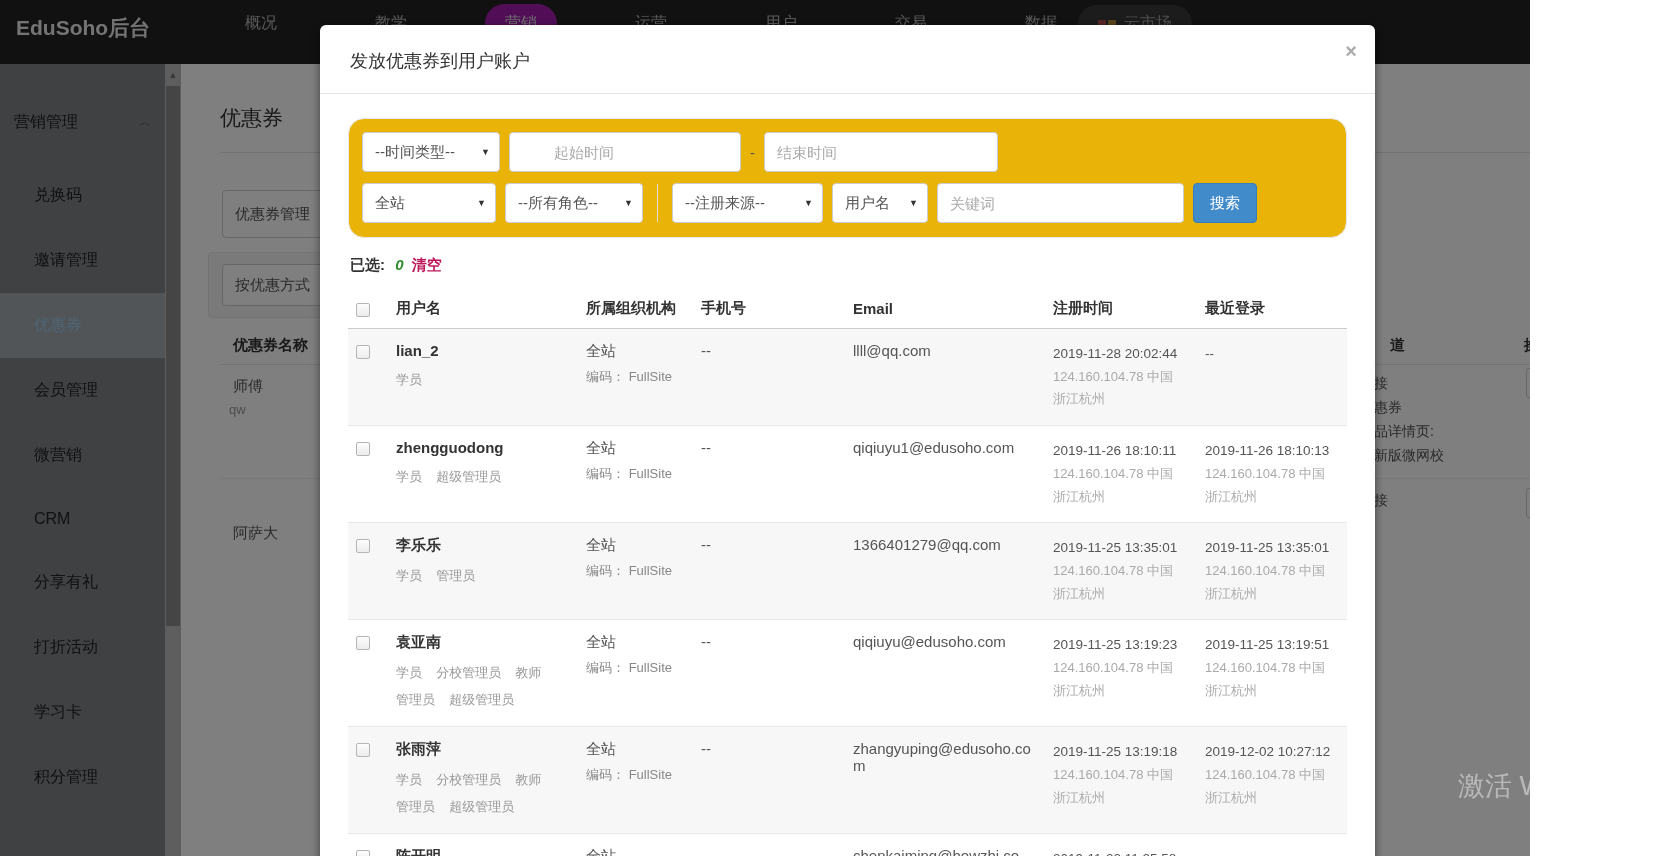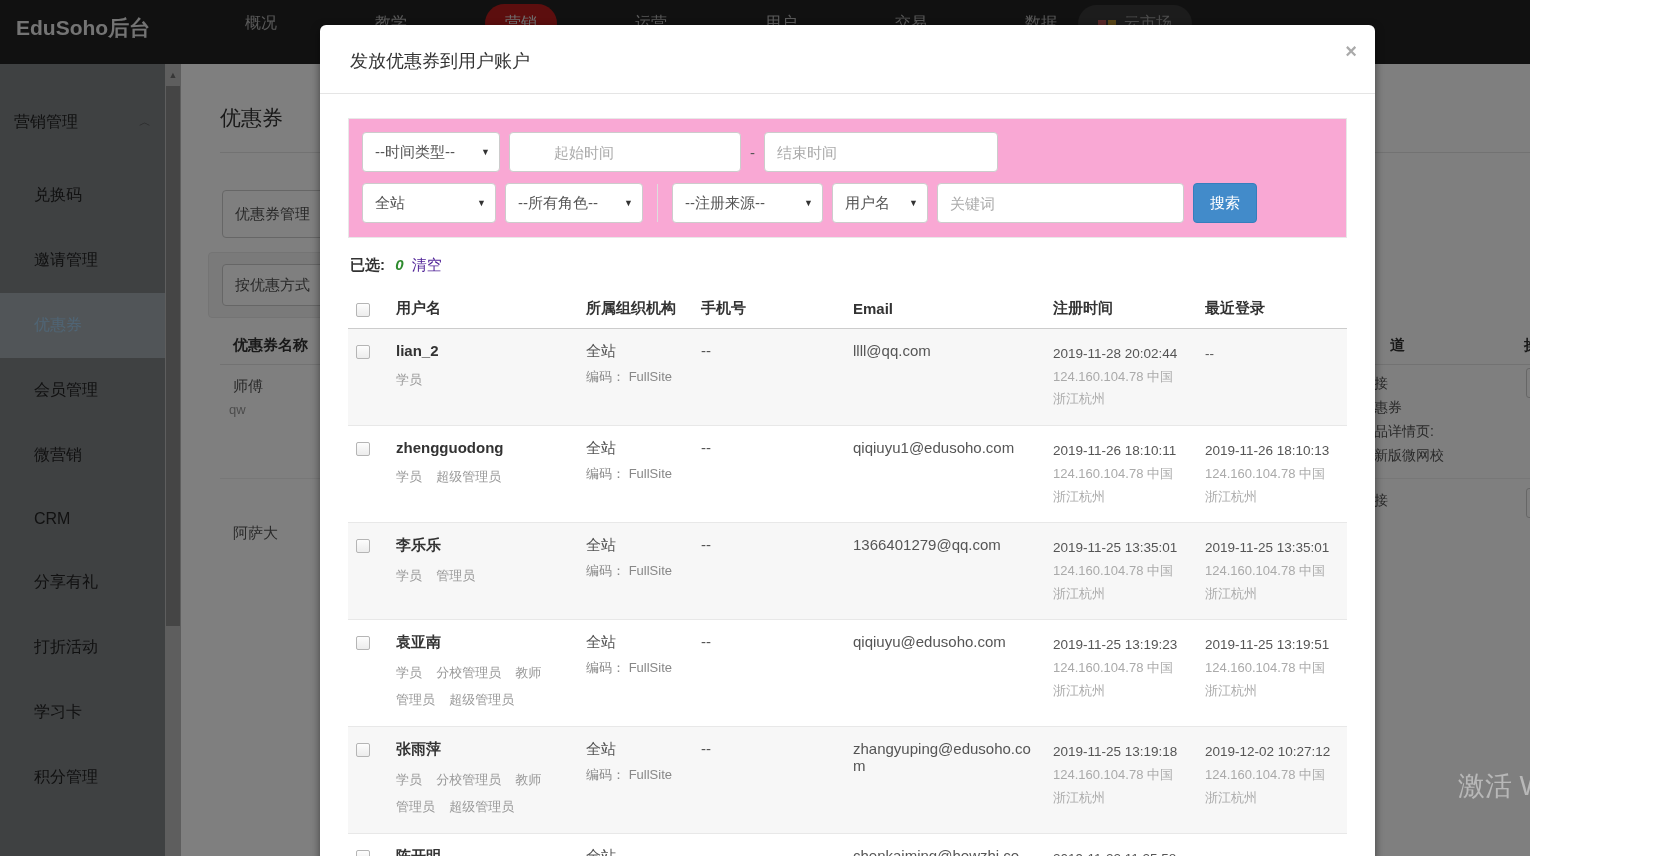--- a/index.html
+++ b/index.html
@@ -5,21 +5,21 @@
   * { margin:0; padding:0; box-sizing:border-box; }
   html,body { width:1671px; height:856px; overflow:hidden; background:#fff;
     font-family:"Liberation Sans","DejaVu Sans",sans-serif; }
   #stage { position:relative; width:1530px; height:856px; overflow:hidden; }
 
   
   .topnav { position:absolute; top:0; left:0; width:1671px; height:64px; background:#232323; z-index:1; }
   .brand { position:absolute; left:16px; top:14px; font-size:21px; font-weight:bold; color:#e8e8e8; }
   .nav-items { position:absolute; left:225px; top:0; height:46px; display:flex; align-items:center; gap:58px; }
   .nav-item { color:#b2b2b2; font-size:16px; padding:9px 20px; border-radius:20px; cursor:pointer; white-space:nowrap; }
-  .nav-item.active { background:#b91c1c; color:#ddd; }
+  .nav-item.active { background:#a21caf; color:#ddd; }
   .market-pill { position:absolute; left:1078px; top:5px; height:37px; background:#383838; border-radius:19px;
     display:flex; align-items:center; padding:0 20px; gap:8px; color:#9a9a9a; font-size:16px; }
   .market-icon { display:inline-flex; gap:2px; }
   .market-icon i { width:8px; height:8px; display:inline-block; }
   .market-icon i:first-child { background:#b05050; }
   .market-icon i:last-child { background:#b08a2e; }
   .switch-old { position:absolute; right:14px; top:13px; color:#e5e5e5; font-size:16px; }
 
   
   .sidebar { position:absolute; left:0; top:64px; width:165px; height:792px; background:#7e8285; z-index:1; }
@@ -61,41 +61,41 @@
   .watermark { position:absolute; left:1458px; top:768px; z-index:200; color:rgba(255,255,255,0.45); font-size:27px; white-space:nowrap; }
 
   
   .modal { position:absolute; left:320px; top:25px; width:1055px; min-height:840px; background:#fff;
     border-radius:6px; box-shadow:0 3px 9px rgba(0,0,0,0.5); z-index:100; }
   .modal-header { position:relative; padding:24px 30px 20px 30px; border-bottom:1px solid #e5e5e5; }
   .modal-title { font-size:18px; color:#333; }
   .modal-close { position:absolute; right:18px; top:16px; font-size:20px; font-weight:bold; color:#aaa; cursor:pointer; line-height:1; }
   .modal-body { padding:24px 28px 0 28px; }
 
-  .filter-box { background:#f9a8d4; border:1px solid #e8e8e8; border-radius:0; padding:13px 13px 14px 13px; margin-bottom:18px; }
+  .filter-box { background:#eab308; border:1px solid #e8e8e8; border-radius:16px; padding:13px 13px 14px 13px; margin-bottom:18px; }
   .filter-row { display:flex; align-items:center; gap:9px; }
   .filter-row + .filter-row { margin-top:11px; }
   .sel { position:relative; height:40px; background:#fff; border:1px solid #ccc; border-radius:4px;
     font-size:15px; color:#555; line-height:38px; padding:0 24px 0 12px; cursor:pointer; white-space:nowrap; }
   .sel .caret { position:absolute; right:9px; top:0; font-size:9px; color:#333; }
   .inp { height:40px; background:#fff; border:1px solid #ccc; border-radius:4px; font-size:15px; color:#555; padding:0 12px; }
   .inp::placeholder { color:#aaa; }
   .dash { color:#555; font-size:15px; }
   .vdiv { width:1px; height:38px; background:#ddd; margin:0 5px; }
   .search-btn { height:40px; width:64px; background:#428bca; border:1px solid #357ebd; border-radius:4px;
     color:#fff; font-size:15px; cursor:pointer; }
 
   .sel-time { width:138px; } .inp-start { width:232px;padding-left:44px; } .inp-end { width:234px; }
   .sel-site { width:134px; } .sel-role { width:138px; } .sel-source { width:151px; } .sel-field { width:96px; }
   .inp-keyword { width:247px; }
 
   .selection-row { margin:2px 0 14px 2px; font-size:15px; }
   .sel-label { font-weight:bold; color:#333; }
   .sel-count { color:#2e8b2e; font-weight:bold; font-style:italic; margin:0 4px 0 6px; }
-  .clear-link { color:#4c1d95; cursor:pointer; }
+  .clear-link { color:#be185d; cursor:pointer;font-weight:bold; }
 
   table.user-table { width:999px; border-collapse:collapse; table-layout:fixed; }
   .user-table th { text-align:left; font-size:15px; font-weight:bold; color:#333; padding:10px 8px; border-bottom:1px solid #ccc; }
   .user-table td { padding:13px 8px 14px 8px; vertical-align:top; font-size:15px; color:#555; }
   .user-table tbody tr { border-top:1px solid #e8e8e8; }
   .user-table tbody tr:nth-child(odd) { background:#f7f7f7; }
   .cb { appearance:none; -webkit-appearance:none; width:14px; height:14px; border:1px solid #b5b5b5; border-radius:2px;
     background:linear-gradient(#fdfdfd,#ececec); cursor:pointer; vertical-align:middle; }
   .uname { font-weight:bold; color:#333; font-size:15px; margin-bottom:6px; }
   .roles { line-height:1.8; }

